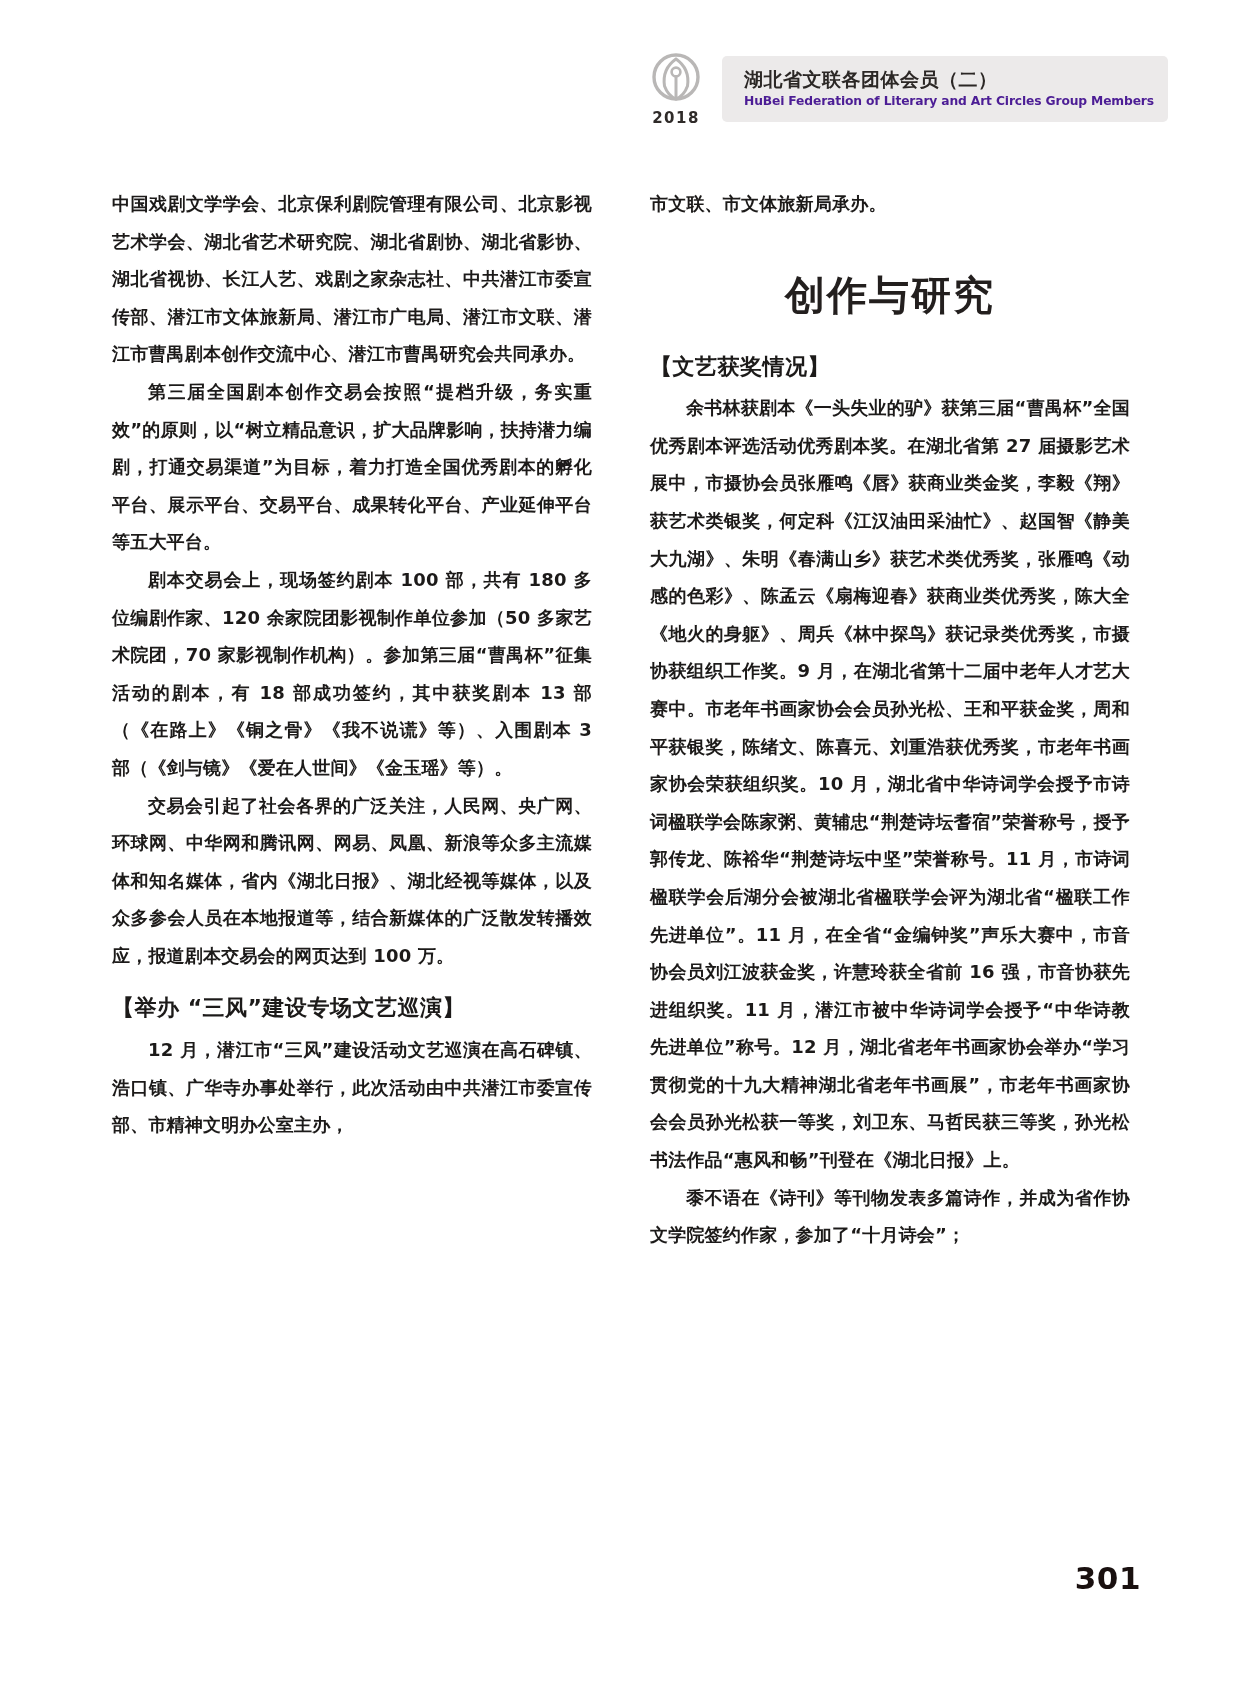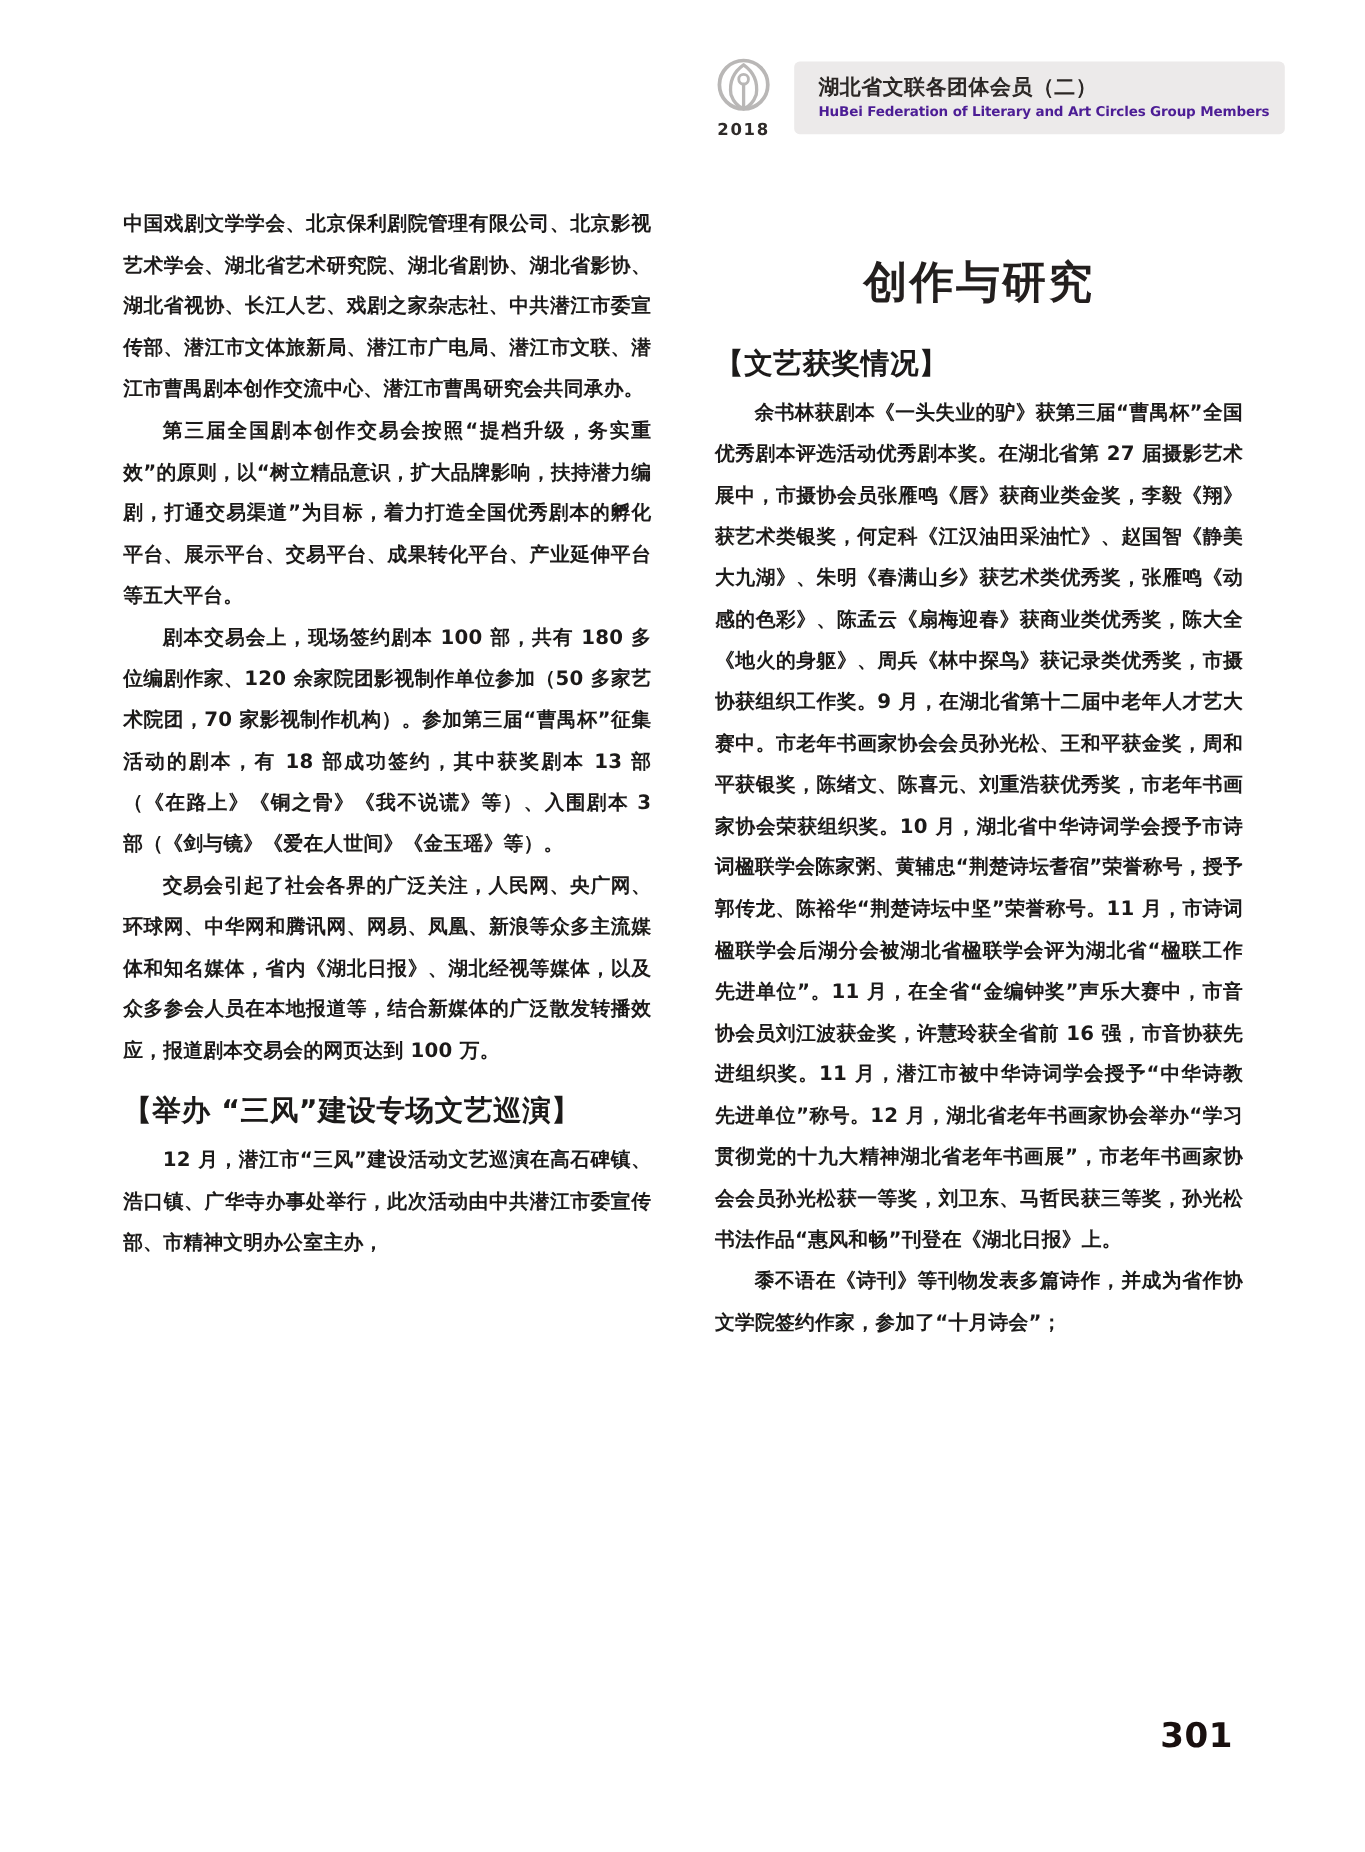--- a/index.html
+++ b/index.html
@@ -120,33 +120,33 @@
     font-size: 40px;
     font-weight: bold;
     color: #231f1e;
     text-align: center;
     letter-spacing: 2px;
     line-height: 1.2;
     margin: 48px 0 34px 0;
   }
   .bracket-heading {
     font-family: "DejaVu Sans", "Liberation Sans", sans-serif;
-    font-size: 26px;
+    font-size: 22px;
     font-weight: bold;
     color: #1c1a19;
     letter-spacing: 0.5px;
     line-height: 1.3;
     margin: 20px 0 8px 0;
     white-space: nowrap;
   }
 
   
   .folio {
     position: absolute;
-    right: 120px;
+    right: 100px;
     bottom: 88px;
     font-family: "DejaVu Sans", "Liberation Sans", sans-serif;
     font-size: 31px;
     font-weight: bold;
     color: #19100f;
     letter-spacing: 0.5px;
   }
 </style>
 </head>
 <body>
@@ -184,20 +184,21 @@
       <p class="para indent">交易会引起了社会各界的广泛关注，人民网、央广网、环球网、中华网和腾讯网、网易、凤凰、新浪等众多主流媒体和知名媒体，省内《湖北日报》、湖北经视等媒体，以及众多参会人员在本地报道等，结合新媒体的广泛散发转播效应，报道剧本交易会的网页达到 100 万。</p>
 
       <h3 class="bracket-heading">【举办 “三风”建设专场文艺巡演】</h3>
 
       <p class="para indent">12 月，潜江市“三风”建设活动文艺巡演在高石碑镇、浩口镇、广华寺办事处举行，此次活动由中共潜江市委宣传部、市精神文明办公室主办，</p>
 
     </div>
 
     <div class="col">
 
+      <p class="para">市文联、市文体旅新局承办。</p>
 
       <h1 class="section-title">创作与研究</h1>
 
       <h3 class="bracket-heading" style="margin-top:0;">【文艺获奖情况】</h3>
       <p class="para indent">余书林获剧本《一头失业的驴》获第三届“曹禺杯”全国优秀剧本评选活动优秀剧本奖。在湖北省第 27 届摄影艺术展中，市摄协会员张雁鸣《唇》获商业类金奖，李毅《翔》获艺术类银奖，何定科《江汉油田采油忙》、赵国智《静美大九湖》、朱明《春满山乡》获艺术类优秀奖，张雁鸣《动感的色彩》、陈孟云《扇梅迎春》获商业类优秀奖，陈大全《地火的身躯》、周兵《林中探鸟》获记录类优秀奖，市摄协获组织工作奖。9 月，在湖北省第十二届中老年人才艺大赛中。市老年书画家协会会员孙光松、王和平获金奖，周和平获银奖，陈绪文、陈喜元、刘重浩获优秀奖，市老年书画家协会荣获组织奖。10 月，湖北省中华诗词学会授予市诗词楹联学会陈家粥、黄辅忠“荆楚诗坛耆宿”荣誉称号，授予郭传龙、陈裕华“荆楚诗坛中坚”荣誉称号。11 月，市诗词楹联学会后湖分会被湖北省楹联学会评为湖北省“楹联工作先进单位”。11 月，在全省“金编钟奖”声乐大赛中，市音协会员刘江波获金奖，许慧玲获全省前 16 强，市音协获先进组织奖。11 月，潜江市被中华诗词学会授予“中华诗教先进单位”称号。12 月，湖北省老年书画家协会举办“学习贯彻党的十九大精神湖北省老年书画展”，市老年书画家协会会员孙光松获一等奖，刘卫东、马哲民获三等奖，孙光松书法作品“惠风和畅”刊登在《湖北日报》上。</p>
 
       <p class="para indent">黍不语在《诗刊》等刊物发表多篇诗作，并成为省作协文学院签约作家，参加了“十月诗会”；</p>
 
     </div>
 

